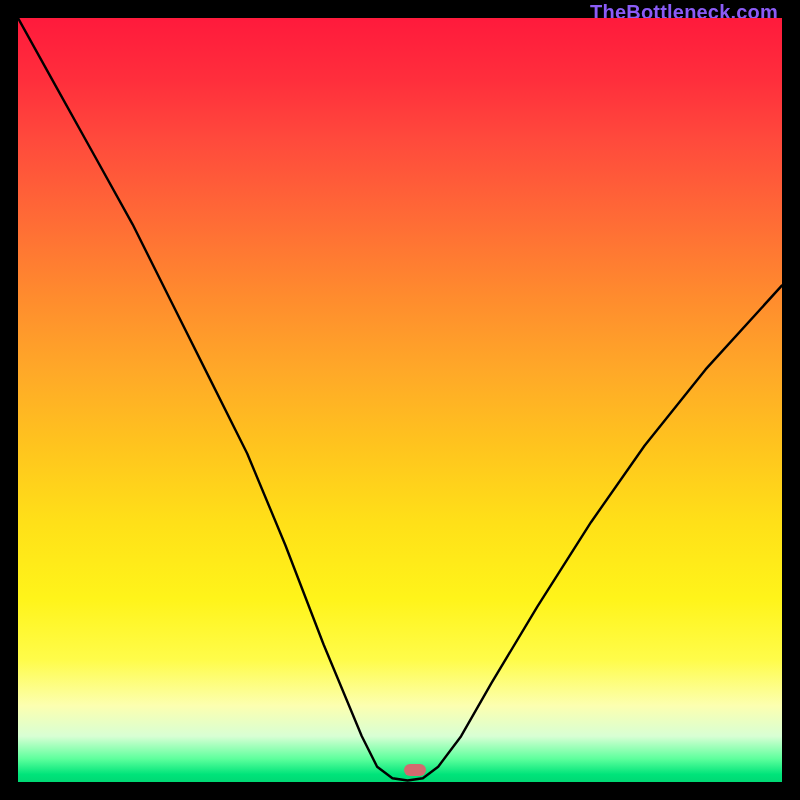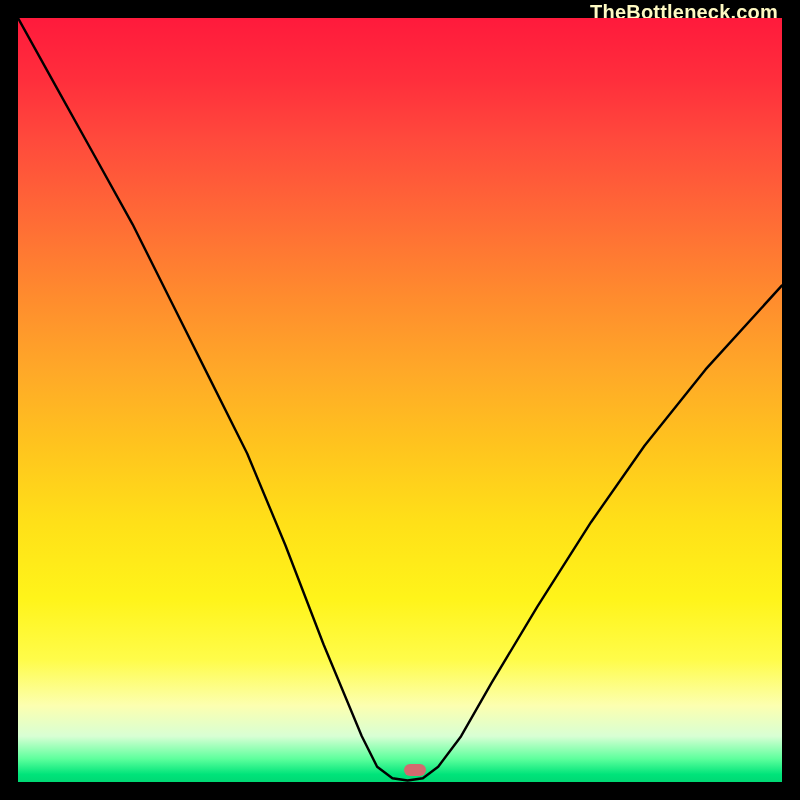--- a/index.html
+++ b/index.html
@@ -31,21 +31,21 @@
       #d8ffd4 94%,
       #5cff9c 97%,
       #00e47a 99%,
       #00d874 100%);
   }
   .watermark {
     position: absolute;
     top: 2px;
     right: 22px;
     font: 600 20px/1 Arial, Helvetica, sans-serif;
-    color: #fef9c3;
+    color: #8b5cf6;
     letter-spacing: 0.2px;
   }
   svg.curve {
     position: absolute;
     left: 0;
     top: 0;
     width: 764px;
     height: 764px;
   }
   .marker {

